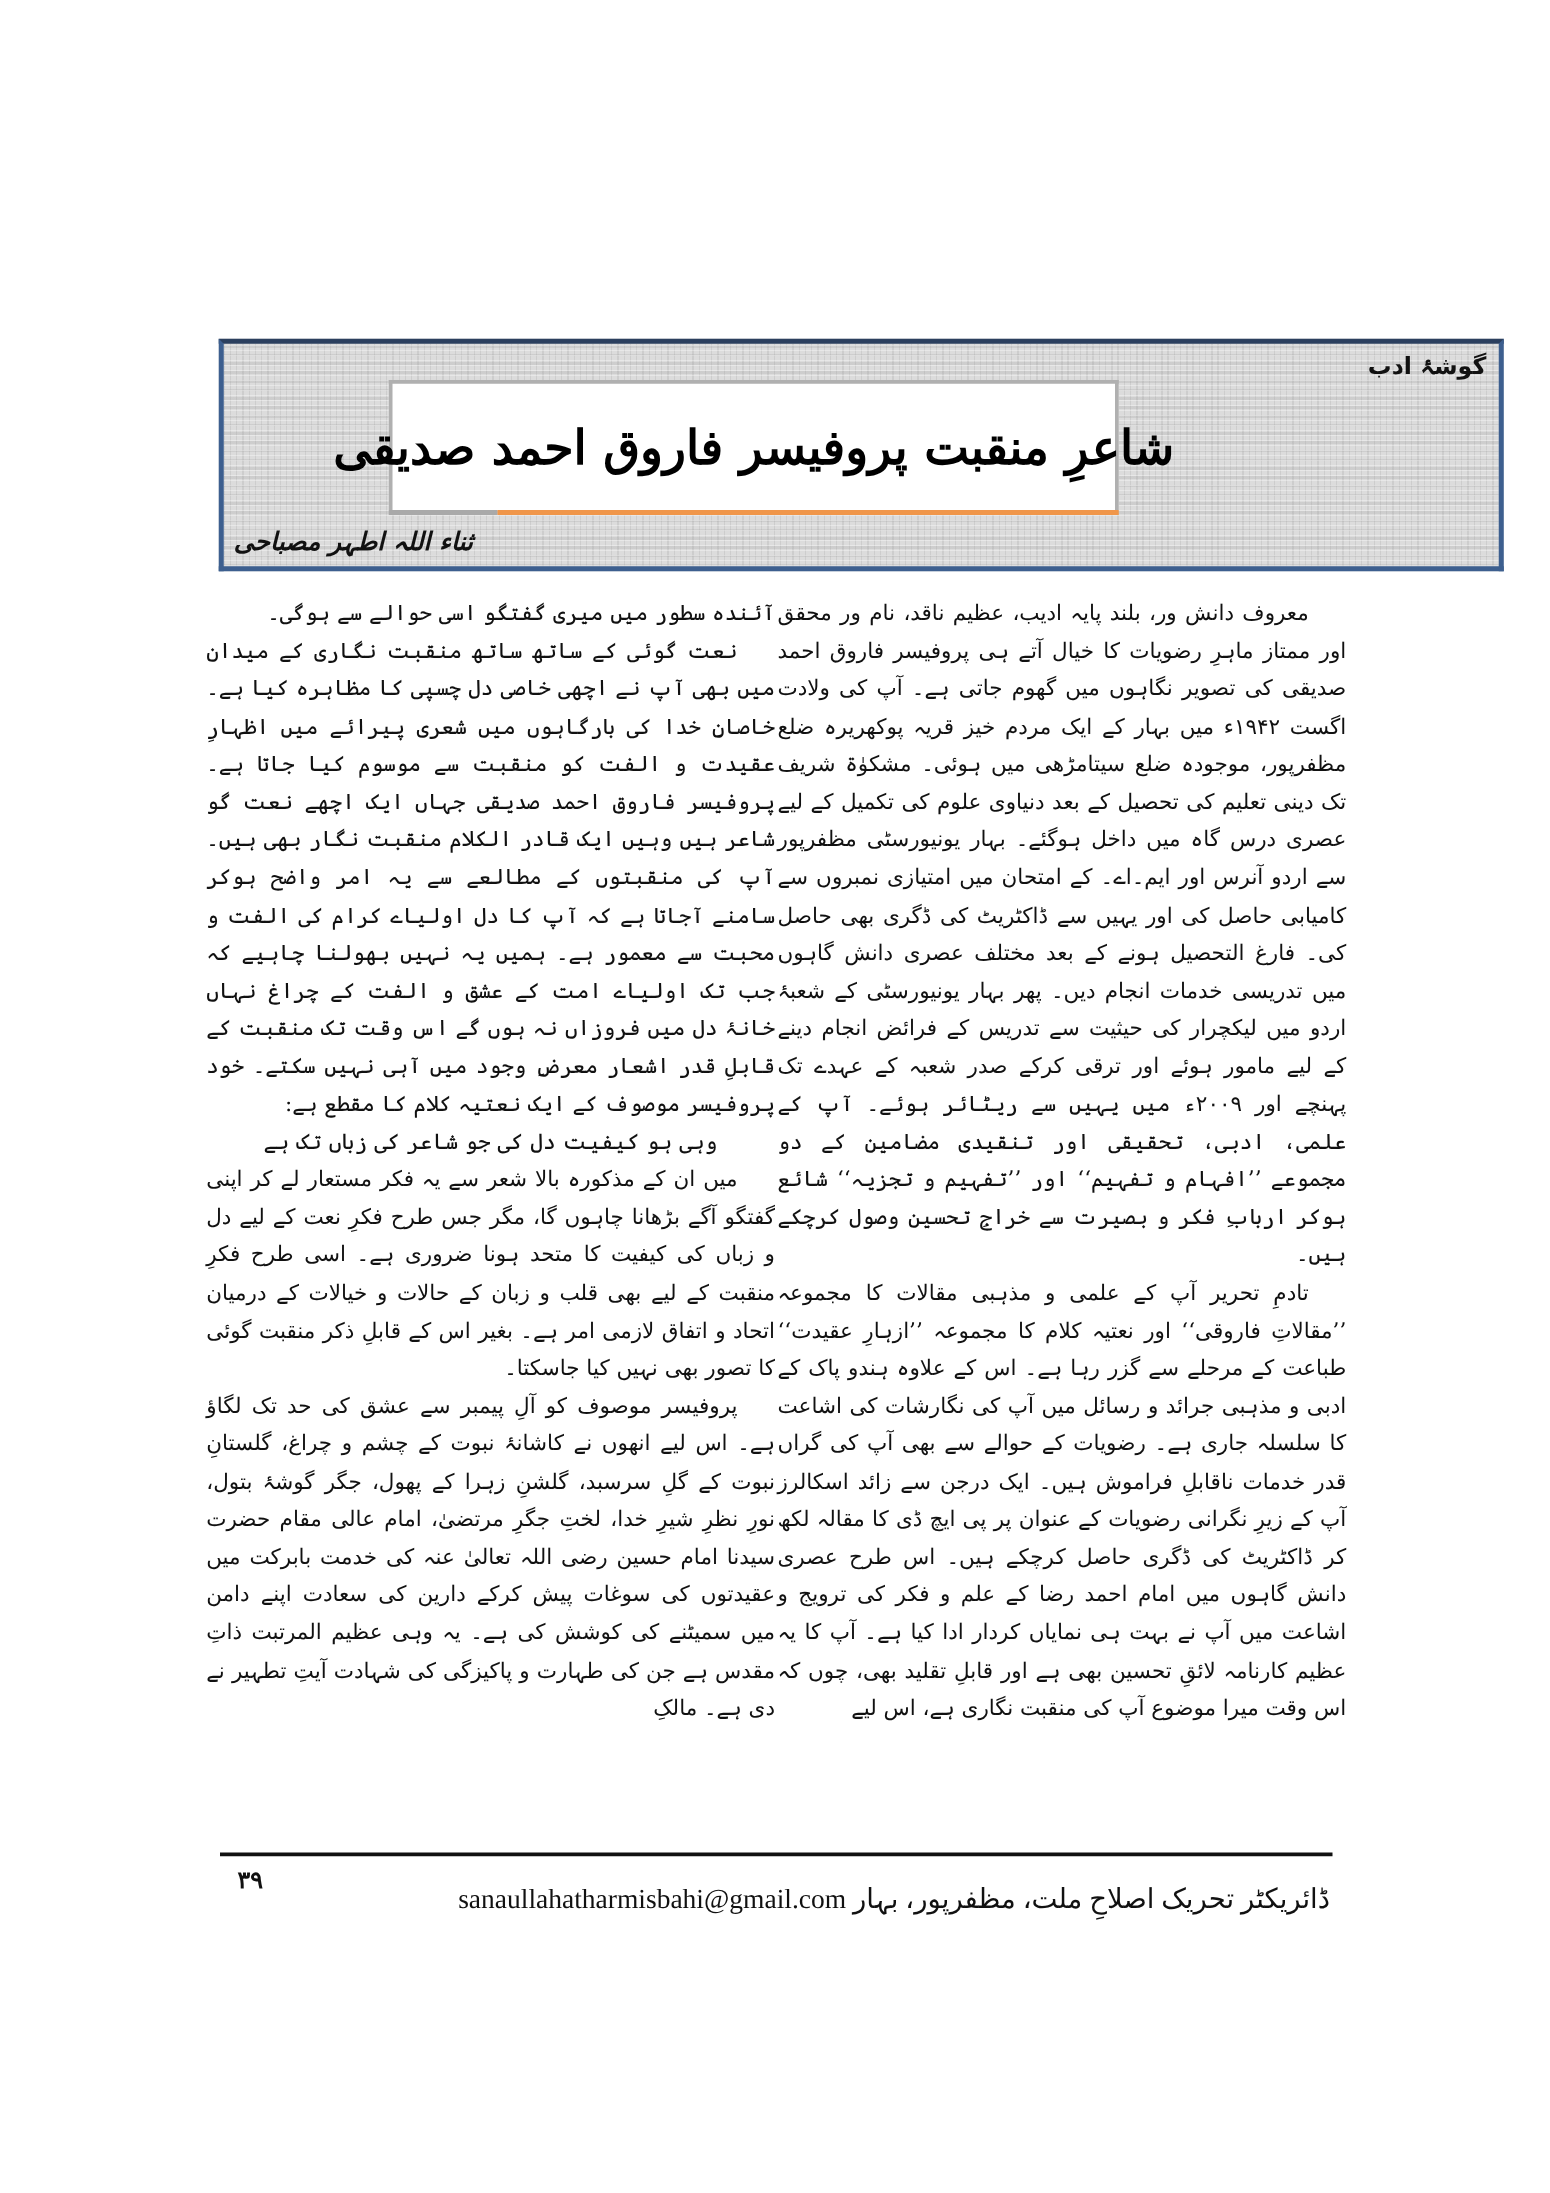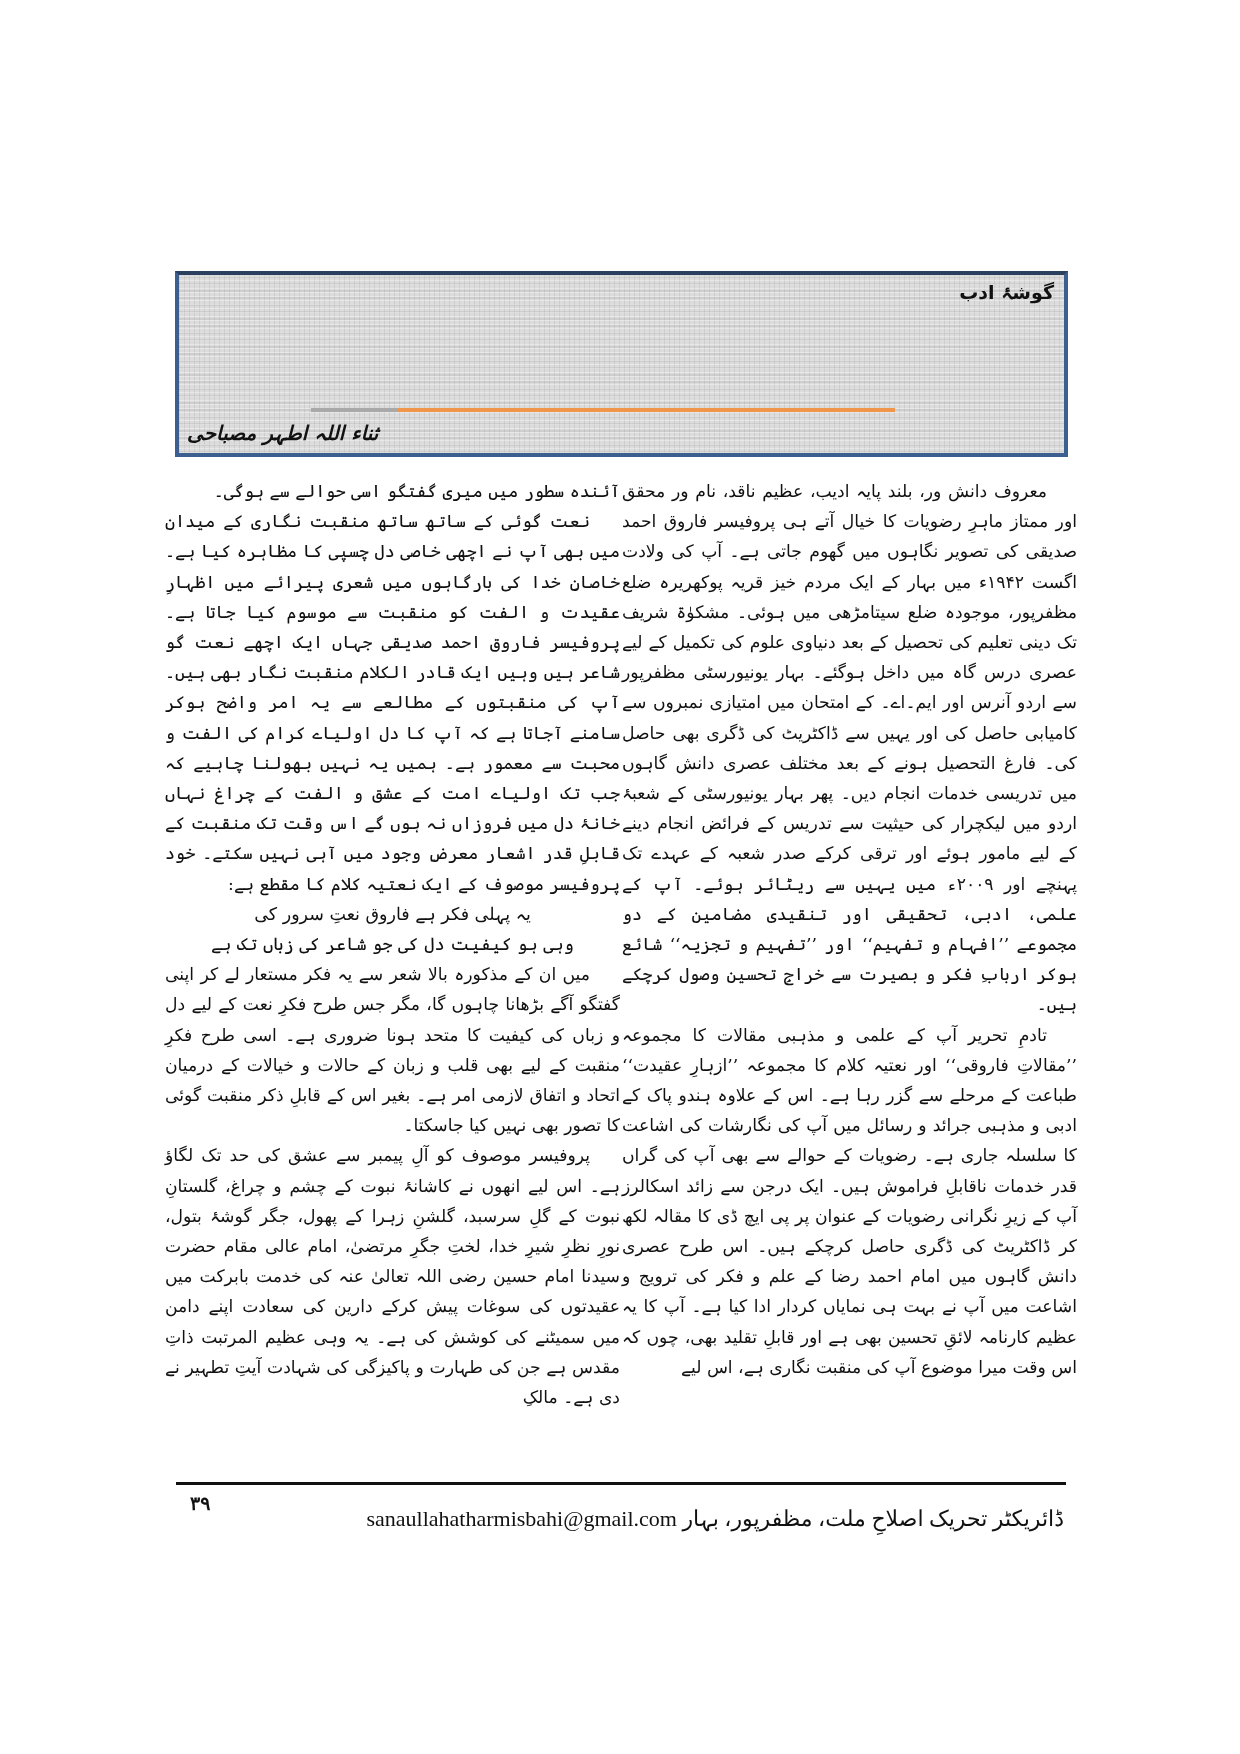--- a/index.html
+++ b/index.html
@@ -1,20 +1,20 @@
 <!DOCTYPE html>
 <html><head>
 <meta charset="utf-8">
 <style>
   html, body { margin: 0; padding: 0; background: #ffffff; }
   body { width: 1240px; height: 1754px; position: relative; overflow: hidden;
          font-family: "DejaVu Sans", sans-serif; color: #111; }
 
   .header-box {
-    position: absolute; left: 175px; top: 271px; width: 893px; height: 186px;
+    position: absolute; left: 175px; top: 271px; width: 1028px; height: 186px;
     border: 4px solid #3d5f8f; border-top-color: #2b3f5e;
     background-color: #dcdcdc;
     background-image:
       repeating-linear-gradient(0deg, rgba(255,255,255,0.35) 0 1px, transparent 1px 4px),
       repeating-linear-gradient(90deg, rgba(160,160,160,0.25) 0 1px, transparent 1px 5px),
       repeating-linear-gradient(0deg, rgba(140,140,140,0.18) 0 2px, transparent 2px 7px);
     box-sizing: border-box;
   }
   .section-label {
     position: absolute; right: 10px; top: 6px;
@@ -63,34 +63,36 @@
   .footer-credit {
     position: absolute; right: 176px; top: 1490px; direction: rtl;
     font-family: "Liberation Serif", serif; font-size: 22px; white-space: nowrap; margin-top: 16px;
   }
 </style>
 </head>
 <body>
 
 <div class="header-box">
   <div class="section-label">گوشۂ ادب</div>
+  <div class="title-panel">
+    <div class="title-text">شاعرِ منقبت پروفیسر فاروق احمد صدیقی</div>
+  </div>
   <div class="title-underline-grey"></div>
   <div class="title-underline-orange"></div>
   <div class="author">ثناء اللہ اطہر مصباحی</div>
 </div>
 
 <div class="column col-right">
   <p class="indent">معروف دانش ور، بلند پایہ ادیب، عظیم ناقد، نام ور محقق اور ممتاز ماہرِ رضویات کا خیال آتے ہی پروفیسر فاروق احمد صدیقی کی تصویر نگاہوں میں گھوم جاتی ہے۔ آپ کی ولادت اگست ۱۹۴۲ء میں بہار کے ایک مردم خیز قریہ پوکھریرہ ضلع مظفرپور، موجودہ ضلع سیتامڑھی میں ہوئی۔ مشکوٰۃ شریف تک دینی تعلیم کی تحصیل کے بعد دنیاوی علوم کی تکمیل کے لیے عصری درس گاہ میں داخل ہوگئے۔ بہار یونیورسٹی مظفرپور سے اردو آنرس اور ایم۔اے۔ کے امتحان میں امتیازی نمبروں سے کامیابی حاصل کی اور یہیں سے ڈاکٹریٹ کی ڈگری بھی حاصل کی۔ فارغ التحصیل ہونے کے بعد مختلف عصری دانش گاہوں میں تدریسی خدمات انجام دیں۔ پھر بہار یونیورسٹی کے شعبۂ اردو میں لیکچرار کی حیثیت سے تدریس کے فرائض انجام دینے کے لیے مامور ہوئے اور ترقی کرکے صدر شعبہ کے عہدے تک پہنچے اور ۲۰۰۹ء میں یہیں سے ریٹائر ہوئے۔ آپ کے علمی، ادبی، تحقیقی اور تنقیدی مضامین کے دو مجموعے ’’افہام و تفہیم‘‘ اور ’’تفہیم و تجزیہ‘‘ شائع ہوکر اربابِ فکر و بصیرت سے خراجِ تحسین وصول کرچکے ہیں۔</p>
   <p class="indent">تادمِ تحریر آپ کے علمی و مذہبی مقالات کا مجموعہ ’’مقالاتِ فاروقی‘‘ اور نعتیہ کلام کا مجموعہ ’’ازہارِ عقیدت‘‘ طباعت کے مرحلے سے گزر رہا ہے۔ اس کے علاوہ ہندو پاک کے ادبی و مذہبی جرائد و رسائل میں آپ کی نگارشات کی اشاعت کا سلسلہ جاری ہے۔ رضویات کے حوالے سے بھی آپ کی گراں قدر خدمات ناقابلِ فراموش ہیں۔ ایک درجن سے زائد اسکالرز آپ کے زیرِ نگرانی رضویات کے عنوان پر پی ایچ ڈی کا مقالہ لکھ کر ڈاکٹریٹ کی ڈگری حاصل کرچکے ہیں۔ اس طرح عصری دانش گاہوں میں امام احمد رضا کے علم و فکر کی ترویج و اشاعت میں آپ نے بہت ہی نمایاں کردار ادا کیا ہے۔ آپ کا یہ عظیم کارنامہ لائقِ تحسین بھی ہے اور قابلِ تقلید بھی، چوں کہ اس وقت میرا موضوع آپ کی منقبت نگاری ہے، اس لیے</p>
 </div>
 
 <div class="column col-left">
   <p>آئندہ سطور میں میری گفتگو اسی حوالے سے ہوگی۔</p>
   <p class="indent">نعت گوئی کے ساتھ ساتھ منقبت نگاری کے میدان میں بھی آپ نے اچھی خاصی دل چسپی کا مظاہرہ کیا ہے۔ خاصانِ خدا کی بارگاہوں میں شعری پیرائے میں اظہارِ عقیدت و الفت کو منقبت سے موسوم کیا جاتا ہے۔ پروفیسر فاروق احمد صدیقی جہاں ایک اچھے نعت گو شاعر ہیں وہیں ایک قادر الکلام منقبت نگار بھی ہیں۔ آپ کی منقبتوں کے مطالعے سے یہ امر واضح ہوکر سامنے آجاتا ہے کہ آپ کا دل اولیاے کرام کی الفت و محبت سے معمور ہے۔ ہمیں یہ نہیں بھولنا چاہیے کہ جب تک اولیاے امت کے عشق و الفت کے چراغ نہاں خانۂ دل میں فروزاں نہ ہوں گے اس وقت تک منقبت کے قابلِ قدر اشعار معرضِ وجود میں آہی نہیں سکتے۔ خود پروفیسر موصوف کے ایک نعتیہ کلام کا مقطع ہے:</p>
-  <div class="verse">یہ پہلی فکر ہے فاروق نعتِ سرور کی</div>
   <div class="verse">وہی ہو کیفیت دل کی جو شاعر کی زباں تک ہے</div>
   <p class="indent">میں ان کے مذکورہ بالا شعر سے یہ فکر مستعار لے کر اپنی گفتگو آگے بڑھانا چاہوں گا، مگر جس طرح فکرِ نعت کے لیے دل و زباں کی کیفیت کا متحد ہونا ضروری ہے۔ اسی طرح فکرِ منقبت کے لیے بھی قلب و زبان کے حالات و خیالات کے درمیان اتحاد و اتفاق لازمی امر ہے۔ بغیر اس کے قابلِ ذکر منقبت گوئی کا تصور بھی نہیں کیا جاسکتا۔</p>
   <p class="indent">پروفیسر موصوف کو آلِ پیمبر سے عشق کی حد تک لگاؤ ہے۔ اس لیے انھوں نے کاشانۂ نبوت کے چشم و چراغ، گلستانِ نبوت کے گلِ سرسبد، گلشنِ زہرا کے پھول، جگر گوشۂ بتول، نورِ نظرِ شیرِ خدا، لختِ جگرِ مرتضیٰ، امام عالی مقام حضرت سیدنا امام حسین رضی اللہ تعالیٰ عنہ کی خدمت بابرکت میں عقیدتوں کی سوغات پیش کرکے دارین کی سعادت اپنے دامن میں سمیٹنے کی کوشش کی ہے۔ یہ وہی عظیم المرتبت ذاتِ مقدس ہے جن کی طہارت و پاکیزگی کی شہادت آیتِ تطہیر نے دی ہے۔ مالکِ</p>
 </div>
 
 <div class="footer-rule"></div>
 <div class="page-number">۳۹</div>
 <div class="footer-credit">ڈائریکٹر تحریک اصلاحِ ملت، مظفرپور، بہار sanaullahatharmisbahi@gmail.com</div>
 
 </body></html>

